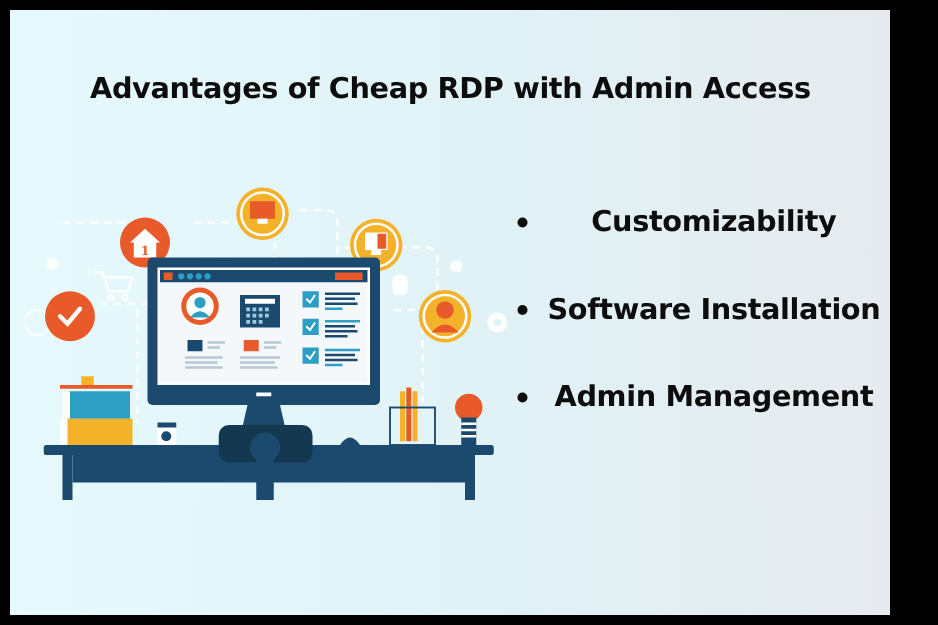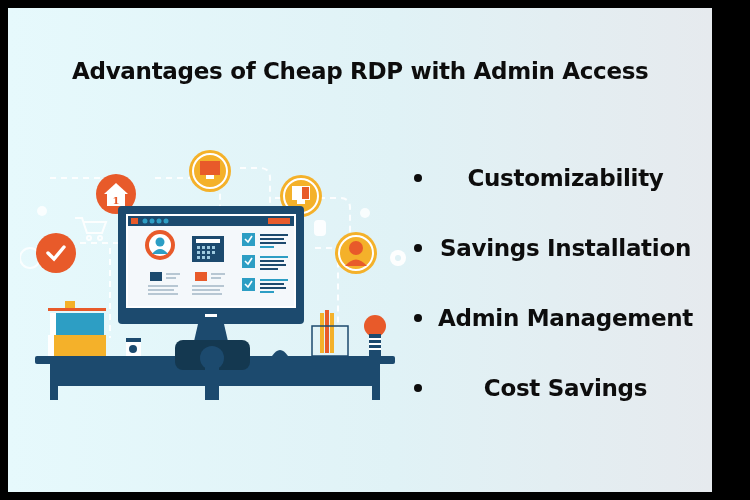--- a/index.html
+++ b/index.html
@@ -207,17 +207,16 @@
       <circle cx="355" cy="188" r="11" fill="#e85a2a"></circle>
       <rect x="349" y="196" width="12" height="22" fill="#1c4a6e"></rect>
       <rect x="349" y="200" width="12" height="2" fill="#ffffff"></rect>
       <rect x="349" y="205" width="12" height="2" fill="#ffffff"></rect>
       <rect x="349" y="210" width="12" height="2" fill="#ffffff"></rect>
     </g>
   </svg>
 
   <ul class="list">
     <li><span class="bullet"></span><span>Customizability</span></li>
-    <li><span class="bullet"></span><span>Savings Installation</span></li>
+    <li><span class="bullet"></span><span>Software Installation</span></li>
     <li><span class="bullet"></span><span>Admin Management</span></li>
-    <li><span class="bullet"></span><span>Cost Savings</span></li>
   </ul>
 </div>
 
 </body></html>

